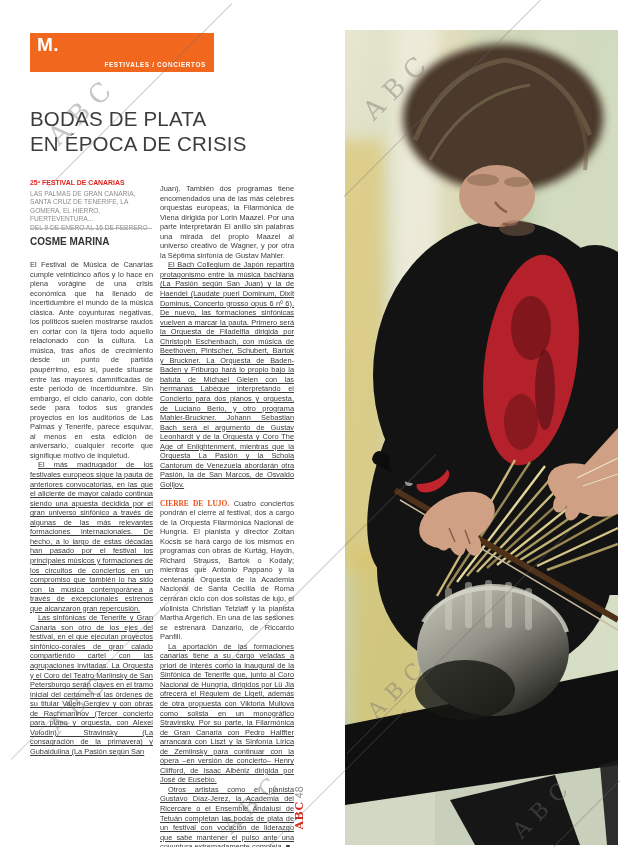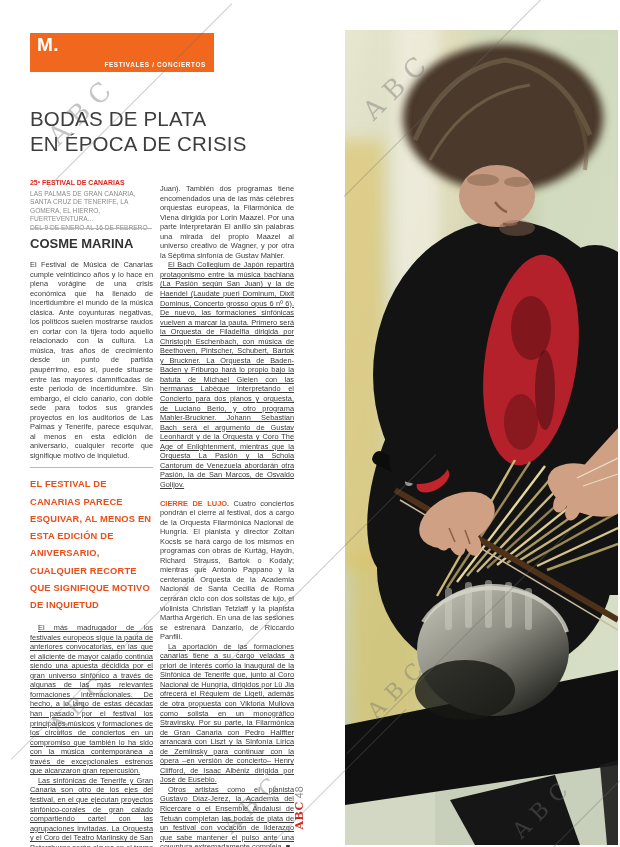--- a/index.html
+++ b/index.html
@@ -13,31 +13,31 @@
 
   .title{position:absolute;left:30px;top:106px;font-size:20.5px;line-height:25px;color:#3d3d3d;
          font-weight:500;letter-spacing:0.2px;}
 
   
   .infobox{position:absolute;left:30px;top:179px;width:126px;}
   .infobox .fest{color:#E0241C;font-size:6.9px;font-weight:bold;margin:0 0 2px 0;line-height:8.6px;}
   .infobox .muted{color:#8A8A8A;font-size:6.6px;line-height:8.6px;margin:0;}
 
   .rule{position:absolute;background:#b9b9b9;height:1px;}
-  .byline{position:absolute;left:30px;top:236px;font-size:13px;font-weight:bold;color:#333;}
+  .byline{position:absolute;left:30px;top:236px;font-size:10px;font-weight:bold;color:#333;}
 
   
   .col{position:absolute;font-size:7.4px;line-height:9.55px;color:#3B3B3B;text-align:justify;overflow:hidden;}
   #col1{left:30px;top:260px;width:123px;height:596px;}
   #col2{left:160px;top:184px;width:134px;height:678px;}
   .col p{margin:0;}
   .col p.indent{text-indent:8px;text-decoration:underline;}
   .quoteblock{margin:7px 0 9px 0;padding-top:8px;border-top:1px solid #b9b9b9;}
   .quote{color:#E94E1B;font-weight:bold;font-size:9.3px;line-height:17.2px;text-align:left;letter-spacing:0.2px;}
-  .lead{color:#E94E1B;font-weight:bold;}
+  .lead{color:#E94E1B;font-weight:bold;font-family:Liberation Serif, serif;}
   .gapbefore{margin-top:9px !important;}
 
   
   .photo{position:absolute;left:345px;top:30px;width:273px;height:815px;overflow:hidden;}
 
   
   .pagemark{position:absolute;left:272px;top:800px;width:54px;height:16px;transform:rotate(-90deg);
             display:flex;align-items:center;justify-content:center;gap:3px;}
   .pagemark .abc{font-family:"DejaVu Serif",serif;font-weight:bold;color:#D42C21;font-size:11px;letter-spacing:0.5px;}
   .pagemark .num{color:#8a8a8a;font-size:10.5px;}
@@ -67,23 +67,20 @@
     <p class="fest">25º FESTIVAL DE CANARIAS</p>
     <p class="muted">LAS PALMAS DE GRAN CANARIA, SANTA CRUZ DE TENERIFE, LA GOMERA, EL HIERRO, FUERTEVENTURA...</p>
     <p class="muted">DEL 9 DE ENERO AL 16 DE FEBRERO</p>
   </div>
 
   <div class="rule" style="left:30px;top:228px;width:122px;"></div>
   <div class="byline">COSME MARINA</div>
 
   <div id="col1" class="col">
     <p>El Festival de Música de Canarias cumple veinticinco años y lo hace en plena vorágine de una crisis económica que ha llenado de incertidumbre el mundo de la música clásica. Ante coyunturas negativas, los políticos suelen mostrarse raudos en cortar con la tijera todo aquello relacionado con la cultura. La música, tras años de crecimiento desde un punto de partida paupérrimo, eso sí, puede situarse entre las mayores damnificadas de este periodo de incertidumbre. Sin embargo, el ciclo canario, con doble sede para todos sus grandes proyectos en los auditorios de Las Palmas y Tenerife, parece esquivar, al menos en esta edición de aniversario, cualquier recorte que signifique motivo de inquietud.</p>
-    <div class="quoteblock">
-      <div class="quote">EL FESTIVAL DE CANARIAS PARECE ESQUIVAR, AL MENOS EN ESTA EDICIÓN DE ANIVERSARIO, CUALQUIER RECORTE QUE SIGNIFIQUE MOTIVO DE INQUIETUD</div>
-    </div>
     <p class="indent">El más madrugador de los festivales europeos sigue la pauta de anteriores convocatorias, en las que el aliciente de mayor calado continúa siendo una apuesta decidida por el gran universo sinfónico a través de algunas de las más relevantes formaciones internacionales. De hecho, a lo largo de estas décadas han pasado por el festival los principales músicos y formaciones de los circuitos de conciertos en un compromiso que también lo ha sido con la música contemporánea a través de excepcionales estrenos que alcanzaron gran repercusión.</p>
     <p class="indent">Las sinfónicas de Tenerife y Gran Canaria son otro de los ejes del festival, en el que ejecutan proyectos sinfónico-corales de gran calado compartiendo cartel con las agrupaciones invitadas. La Orquesta y el Coro del Teatro Mariinsky de San Petersburgo serán claves en el tramo inicial del certamen a las órdenes de su titular Valeri Gergiev y con obras de Rachmaninov (Tercer concierto para piano y orquesta, con Alexei Volodin), Stravinsky (La consagración de la primavera) y Gubaidulina (La Pasión según San</p>
   </div>
 
   <div id="col2" class="col">
     <p>Juan). También dos programas tiene encomendados una de las más célebres orquestas europeas, la Filarmónica de Viena dirigida por Lorin Maazel. Por una parte interpretarán El anillo sin palabras una mirada del propio Maazel al universo creativo de Wagner, y por otra la Séptima sinfonía de Gustav Mahler.</p>
     <p class="indent">El Bach Collegium de Japón repartirá protagonismo entre la música bachiana (La Pasión según San Juan) y la de Haendel (Laudate pueri Dominum, Dixit Dominus, Concerto grosso opus 6 nº 6). De nuevo, las formaciones sinfónicas vuelven a marcar la pauta. Primero será la Orquesta de Filadelfia dirigida por Christoph Eschenbach, con música de Beethoven, Pintscher, Schubert, Bartok y Bruckner. La Orquesta de Baden-Baden y Friburgo hará lo propio bajo la batuta de Michael Gielen con las hermanas Labèque interpretando el Concierto para dos pianos y orquesta, de Luciano Berio, y otro programa Mahler-Bruckner. Johann Sebastian Bach será el argumento de Gustav Leonhardt y de la Orquesta y Coro The Age of Enlightenment, mientras que la Orquesta La Pasión y la Schola Cantorum de Venezuela abordarán otra Pasión, la de San Marcos, de Osvaldo Golijov.</p>
     <p class="gapbefore"><span class="lead">CIERRE DE LUJO.</span><span> Cuatro conciertos pondrán el cierre al festival, dos a cargo de la Orquesta Filarmónica Nacional de Hungría. El pianista y director Zoltan Kocsis se hará cargo de los mismos en programas con obras de Kurtág, Haydn, Richard Strauss, Bartok o Kodaly; mientras que Antonio Pappano y la centenaria Orquesta de la Academia Nacional de Santa Cecilia de Roma cerrarán ciclo con dos solistas de lujo, el violinista Christian Tetzlaff y la pianista Martha Argerich. En una de las sesiones se estrenará Danzario, de Riccardo Panfili.</span></p>
     <p class="indent">La aportación de las formaciones canarias tiene a su cargo veladas a priori de interés como la inaugural de la Sinfónica de Tenerife que, junto al Coro Nacional de Hungría, dirigidos por Lü Jia ofrecerá el Réquiem de Ligeti, además de otra propuesta con Viktoria Mullova como solista en un monográfico Stravinsky. Por su parte, la Filarmónica de Gran Canaria con Pedro Halffter arrancará con Liszt y la Sinfonía Lírica de Zemlinsky para continuar con la ópera –en versión de concierto– Henry Clifford, de Isaac Albéniz dirigida por José de Eusebio.</p>
     <p class="indent">Otros artistas como el pianista Gustavo Díaz-Jerez, la Academia del Ricercare o el Ensemble Andalusí de Tetuán completan las bodas de plata de un festival con vocación de liderazgo que sabe mantener el pulso ante una coyuntura extremadamente compleja. ■</p>

